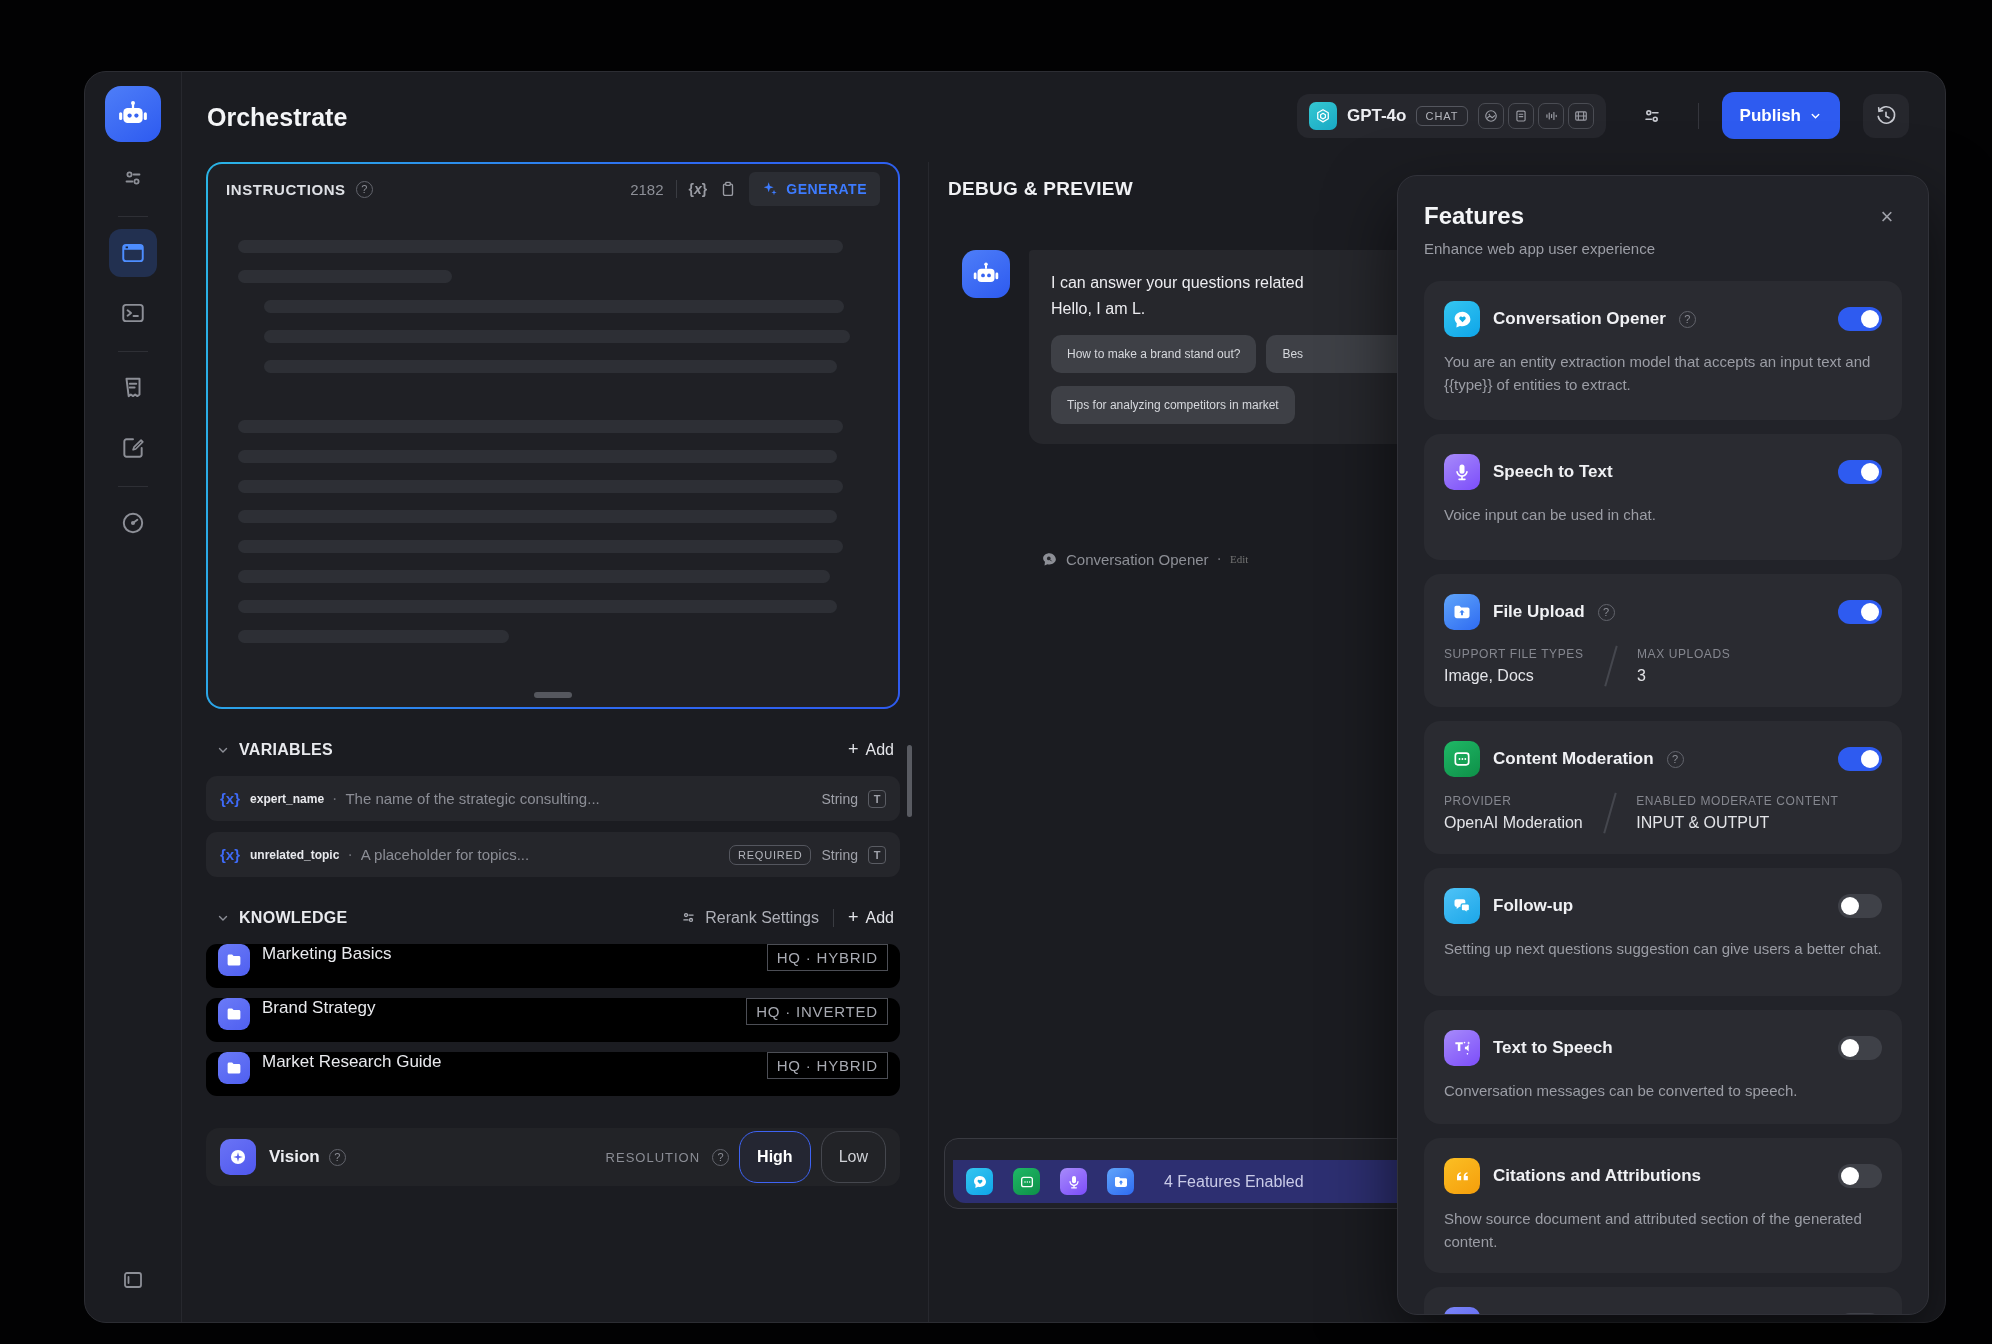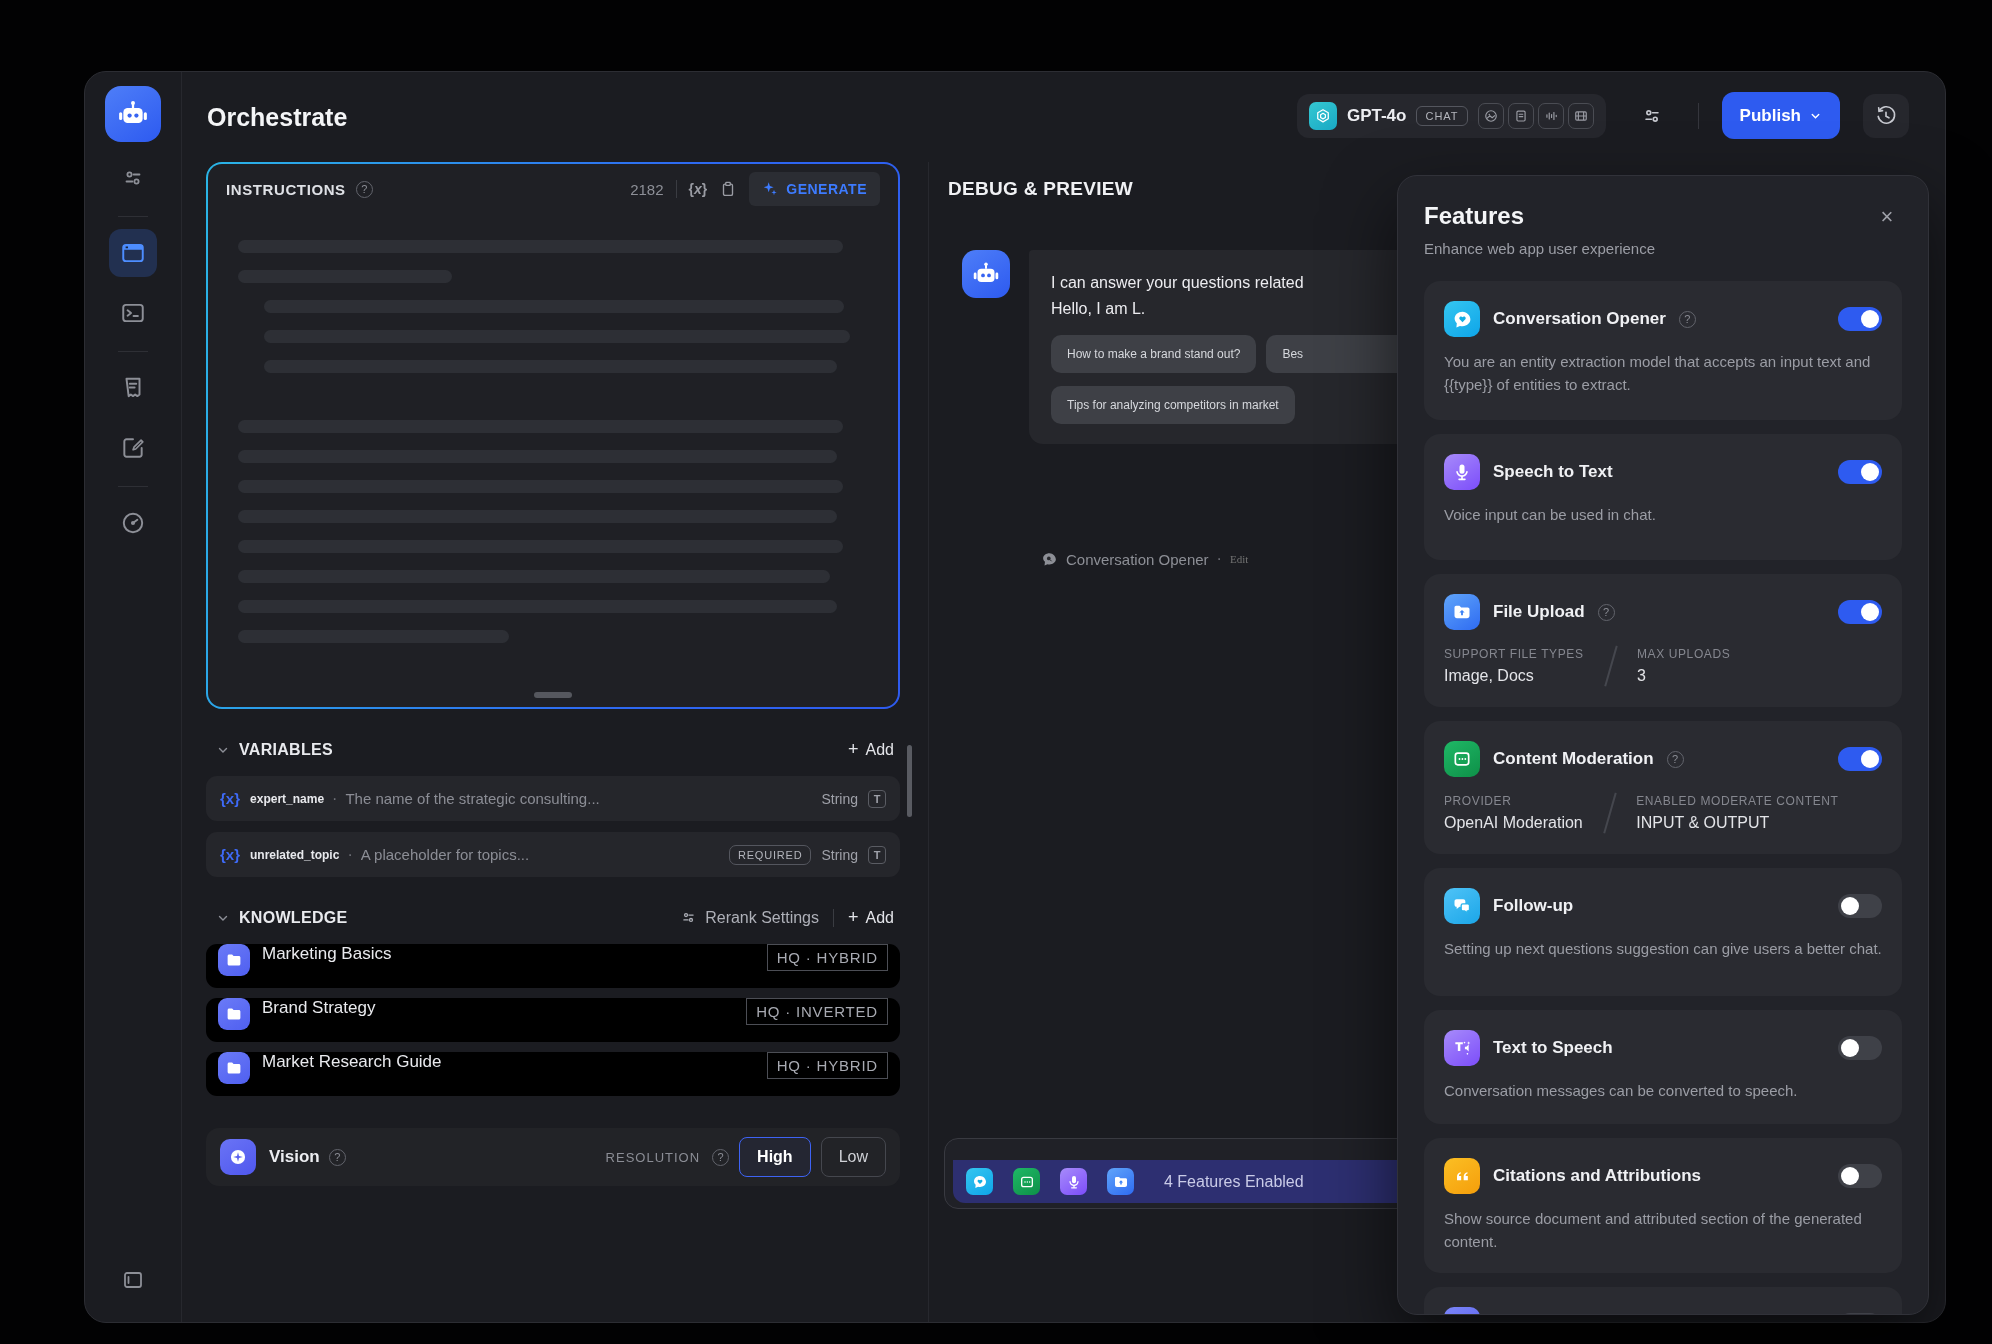--- a/index.html
+++ b/index.html
@@ -98,21 +98,21 @@
   .kbadge { margin-left:auto; border:1px solid #4c4e55; border-radius:0; padding:4px 9px;
     font-size:15px; letter-spacing:.8px; color:#a8aab2; }
 
   .vision { display:flex; align-items:center; background:#222327; border-radius:13px; height:58px;
     padding:0 14px; margin-top:32px; }
   .viconbig { width:36px; height:36px; border-radius:10px; background:linear-gradient(145deg,#6a74f5,#4f57ee);
     display:flex; align-items:center; justify-content:center; margin-right:13px; }
   .vtitle { font-size:17px; font-weight:bold; color:#eceDF1; margin-right:9px; }
   .vis-right { margin-left:auto; display:flex; align-items:center; gap:10px; }
   .reslabel { font-size:13px; letter-spacing:1px; color:#8b8d95; margin-right:2px; }
-  .resbtn { height:40px; border-radius:8px; display:flex; align-items:center; justify-content:center;
+  .resbtn { height:52px; border-radius:18px; display:flex; align-items:center; justify-content:center;
     padding:0 17px; font-size:16px; cursor:pointer; }
   .resbtn.sel { border:1.5px solid #3e63f4; color:#fff; font-weight:bold; background:rgba(62,99,244,.06); }
   .resbtn.unsel { border:1.5px solid #45474e; color:#cfd1d6; }
 
   .scrollthumb { position:absolute; left:822px; top:673px; width:5px; height:72px;
     border-radius:3px; background:#595b62; cursor:pointer; }
 
   
   .debug { position:absolute; left:843px; top:90px; right:0; bottom:0; border-left:1px solid #27282e; }
   .dtitle { position:absolute; left:19px; top:16px; font-size:19px; font-weight:bold;

